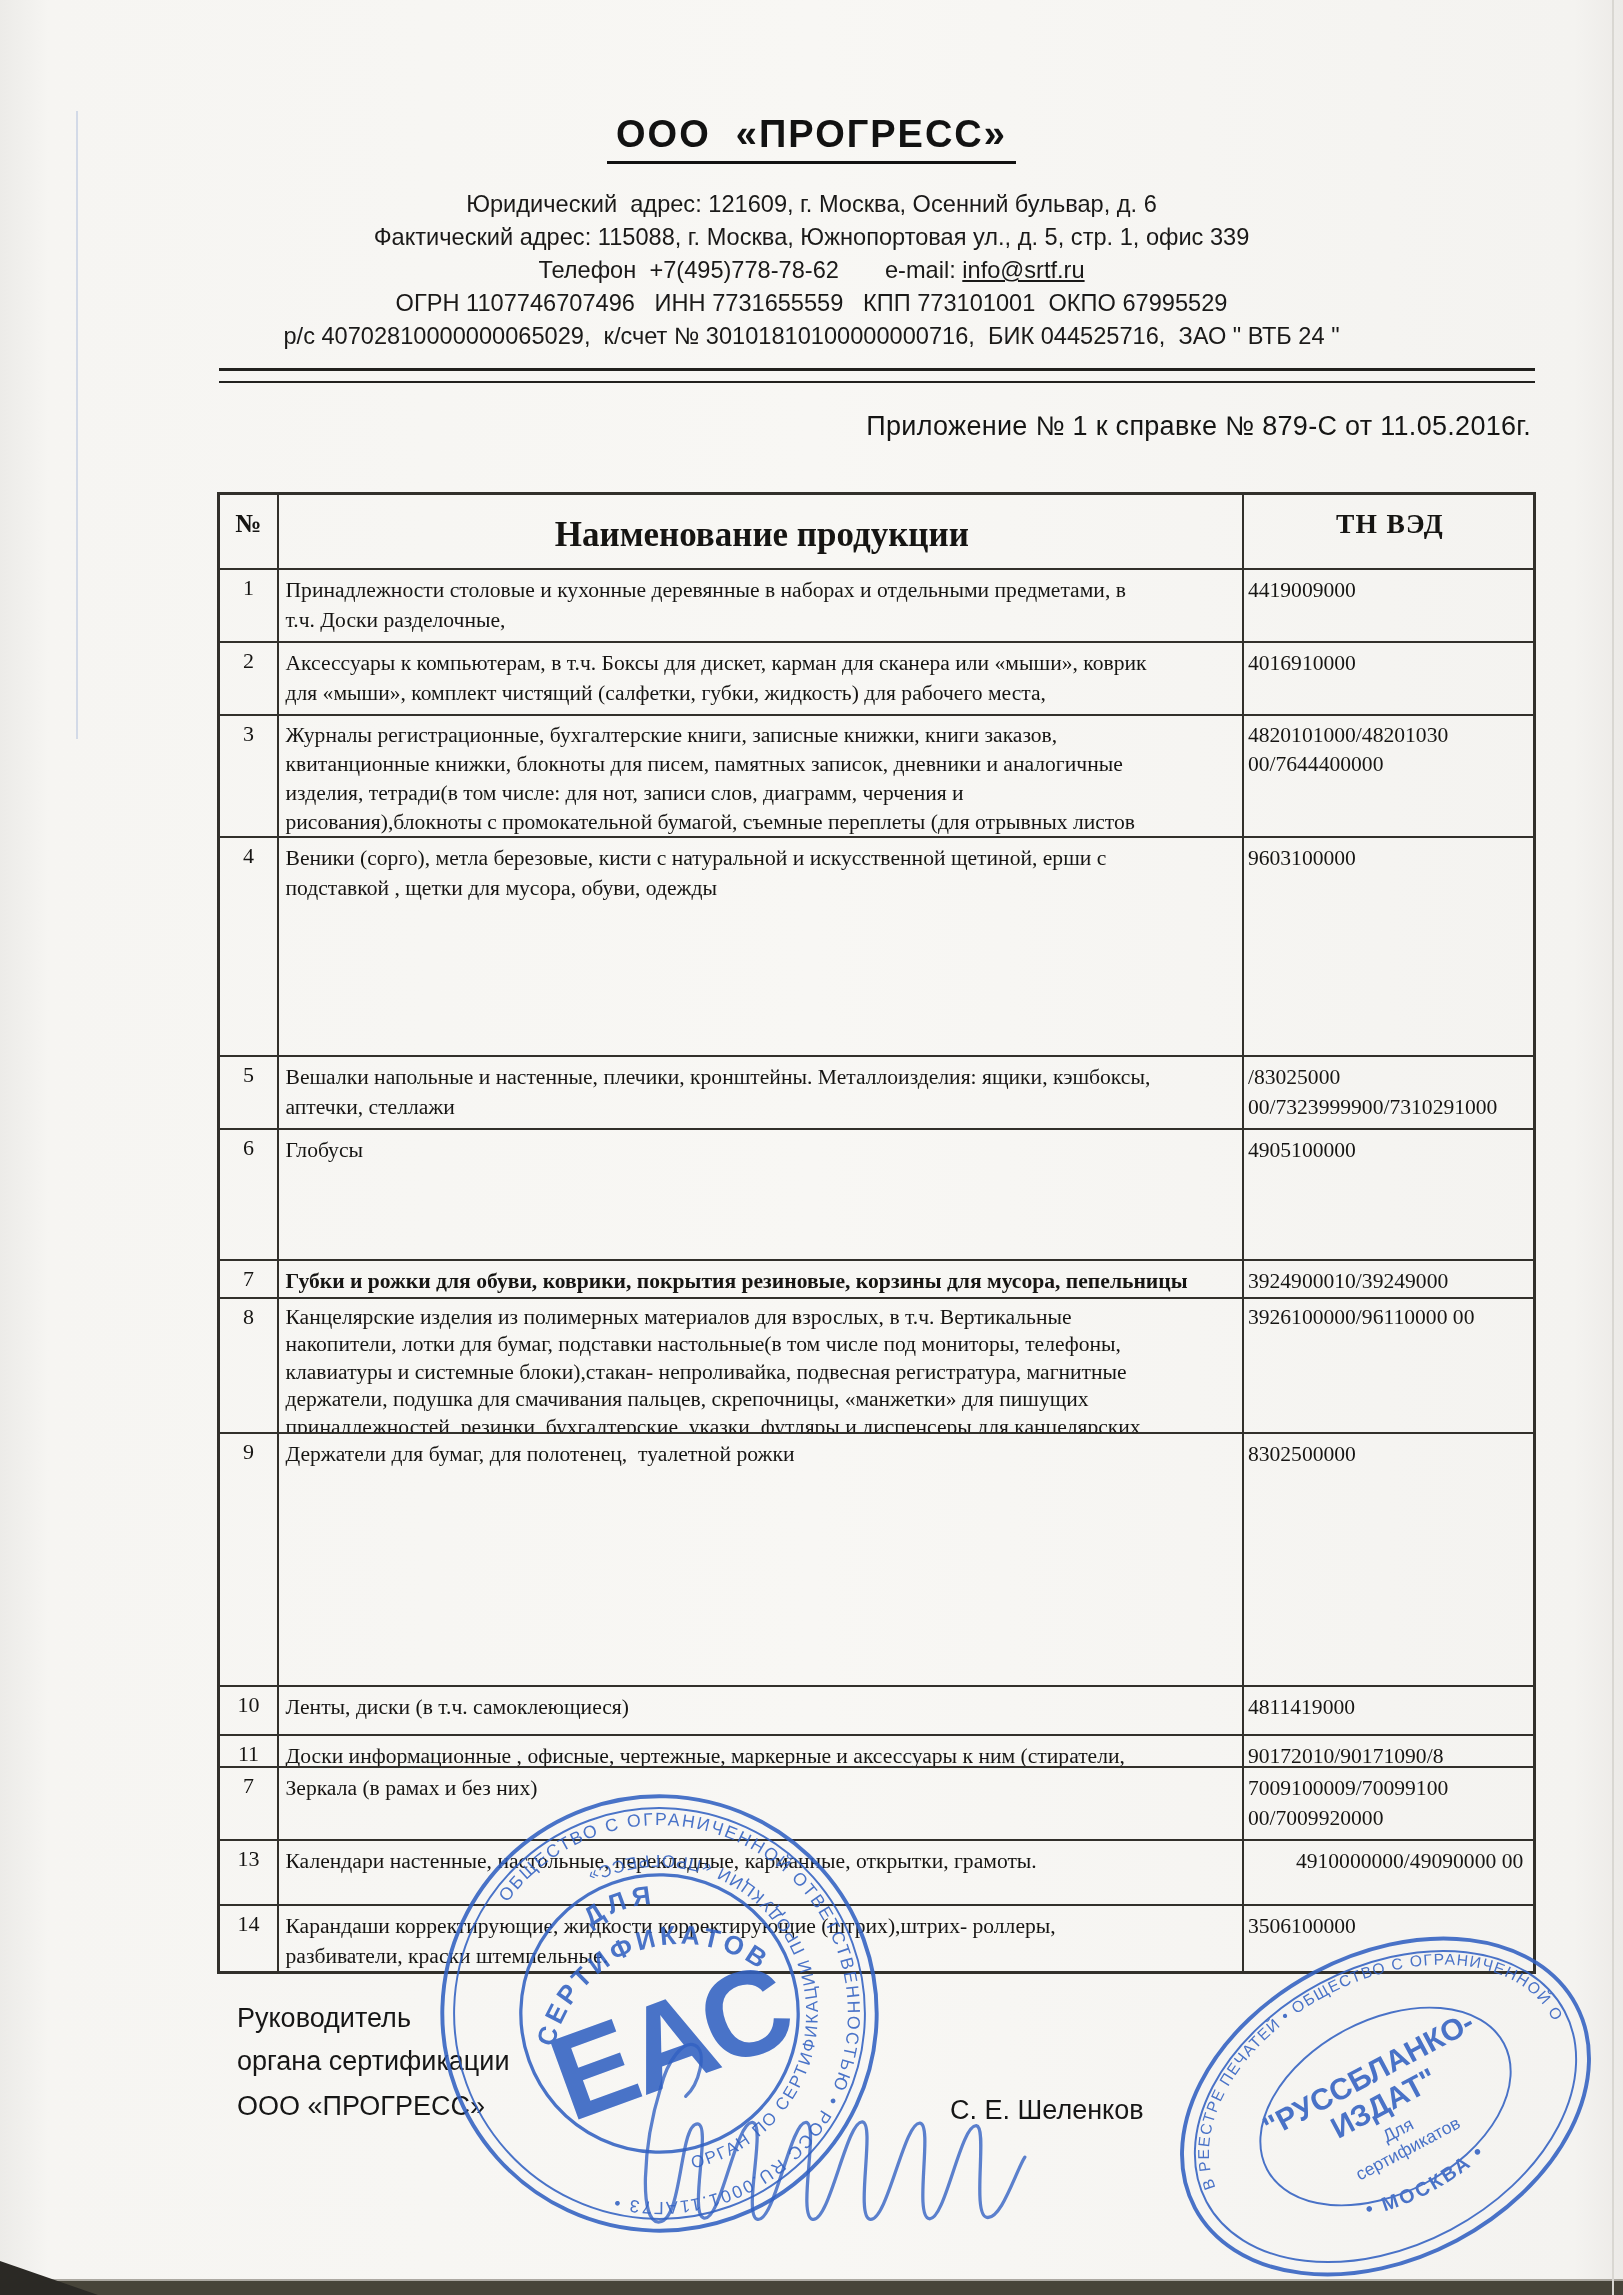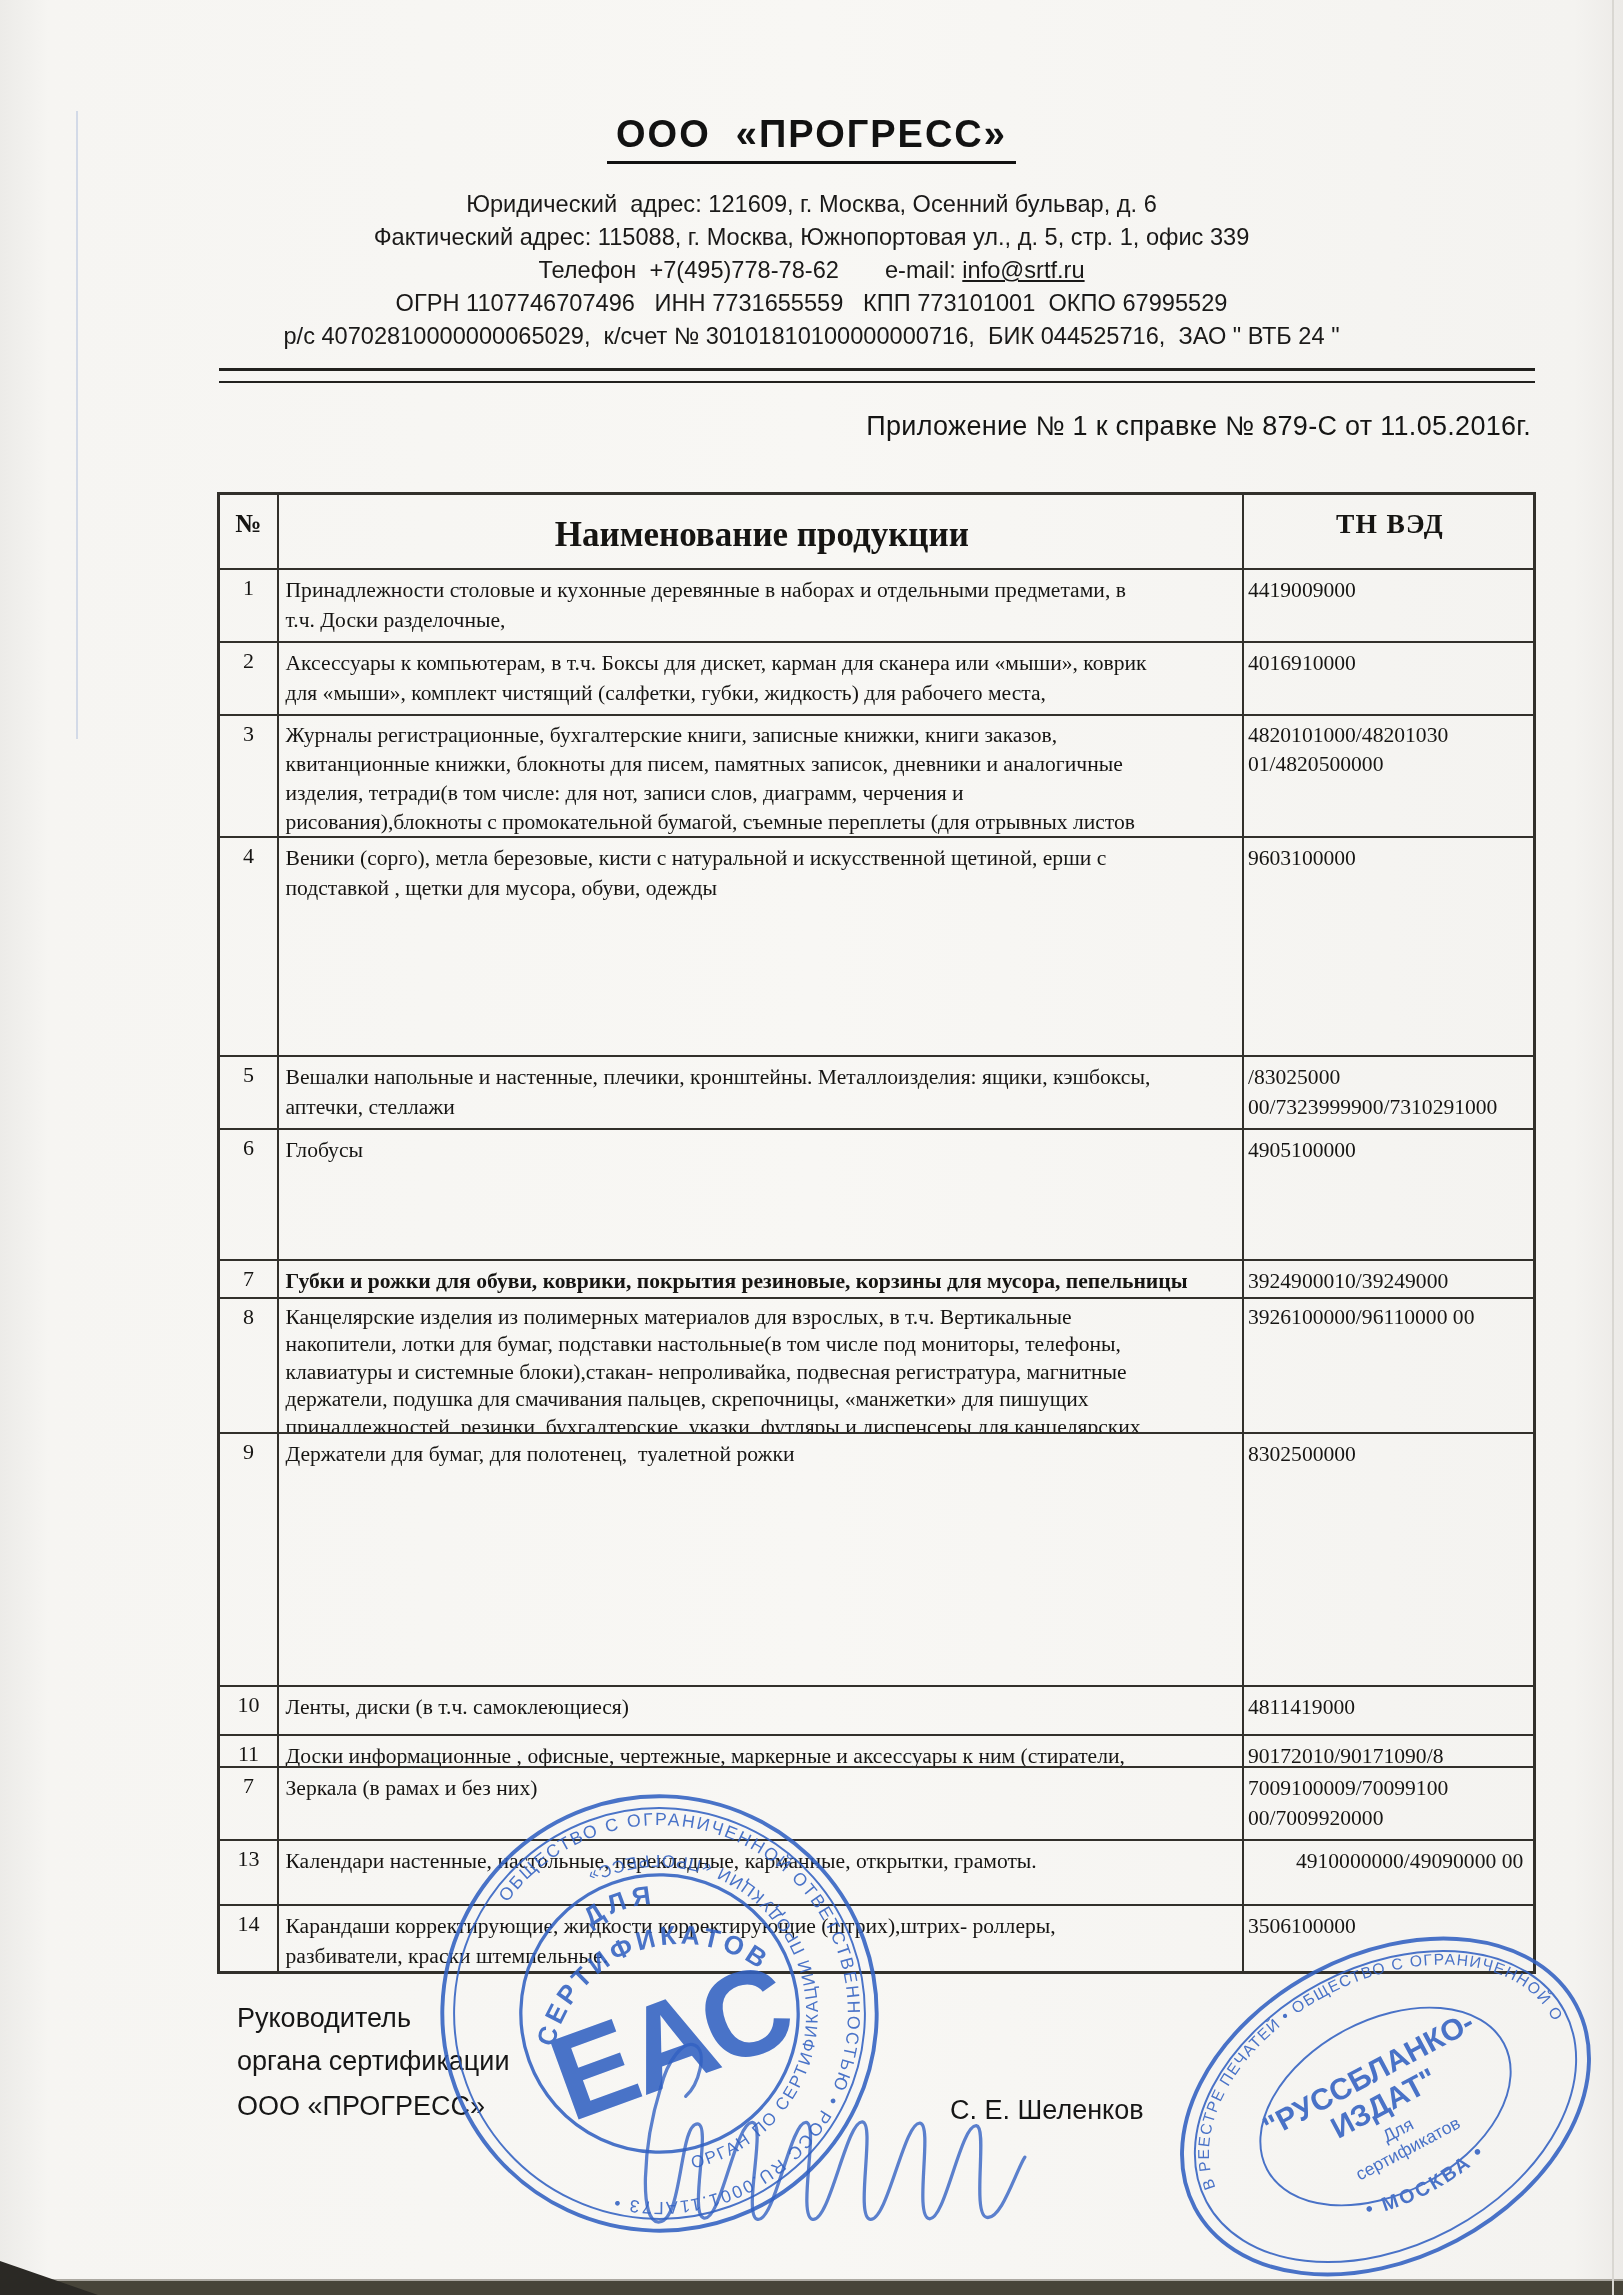--- a/index.html
+++ b/index.html
@@ -104,21 +104,21 @@
       <div class="trow" style="height: 122px;">
         <div class="c-num">3</div>
         <div class="c-name" style="line-height: 29px;">Журналы регистрационные, бухгалтерские книги, записные книжки, книги заказов,
 квитанционные книжки, блокноты для писем, памятных записок, дневники и аналогичные
 изделия, тетради(в том числе: для нот, записи слов, диаграмм, черчения и
 рисования),блокноты с промокательной бумагой, съемные переплеты (для отрывных листов
 или другие),папки, скоросшиватели, самокопировательные деловые бланки, полистно
 проложенные копировательные наборы и прочие канцелярские товары, из бумаги или
 картона, трудовые книжки</div>
         <div class="c-code" style="line-height: 29px;">4820101000/48201030
-01/4820500000</div>
+00/7644400000</div>
       </div>
       <div class="trow" style="height: 219px;">
         <div class="c-num">4</div>
         <div class="c-name" style="line-height: 30px;">Веники (сорго), метла березовые, кисти с натуральной и искусственной щетиной, ерши с
 подставкой , щетки для мусора, обуви, одежды</div>
         <div class="c-code" style="line-height: 30px;">9603100000</div>
       </div>
       <div class="trow" style="height: 73px;">
         <div class="c-num">5</div>
         <div class="c-name" style="line-height: 30px;">Вешалки напольные и настенные, плечики, кронштейны. Металлоизделия: ящики, кэшбоксы,

